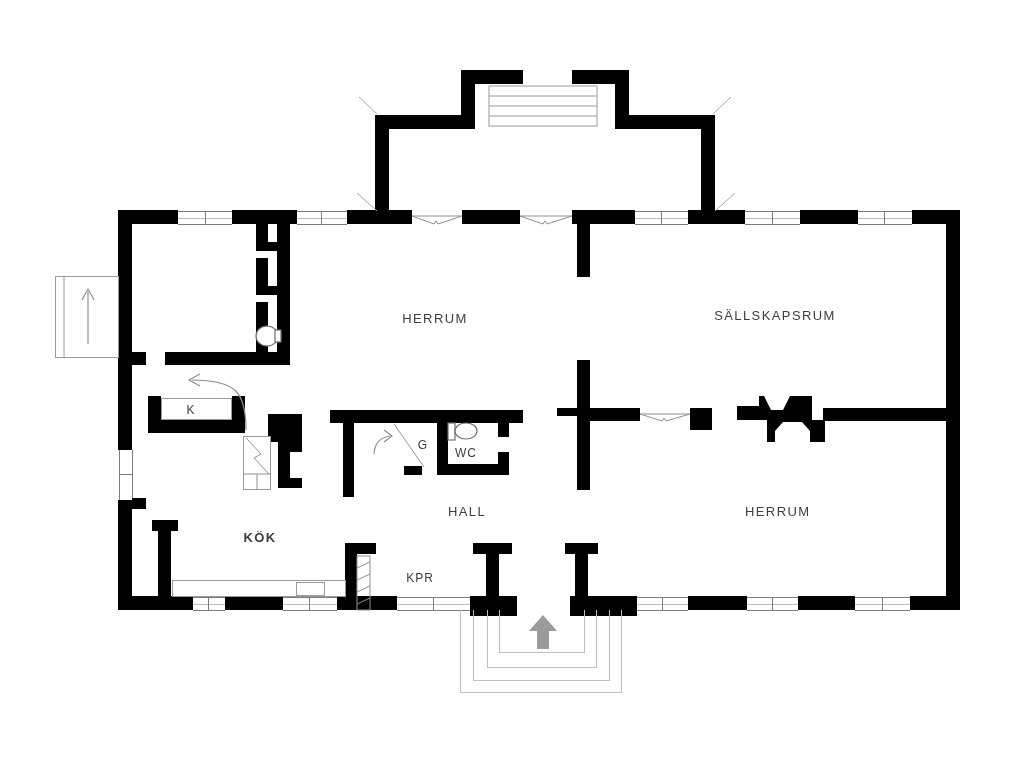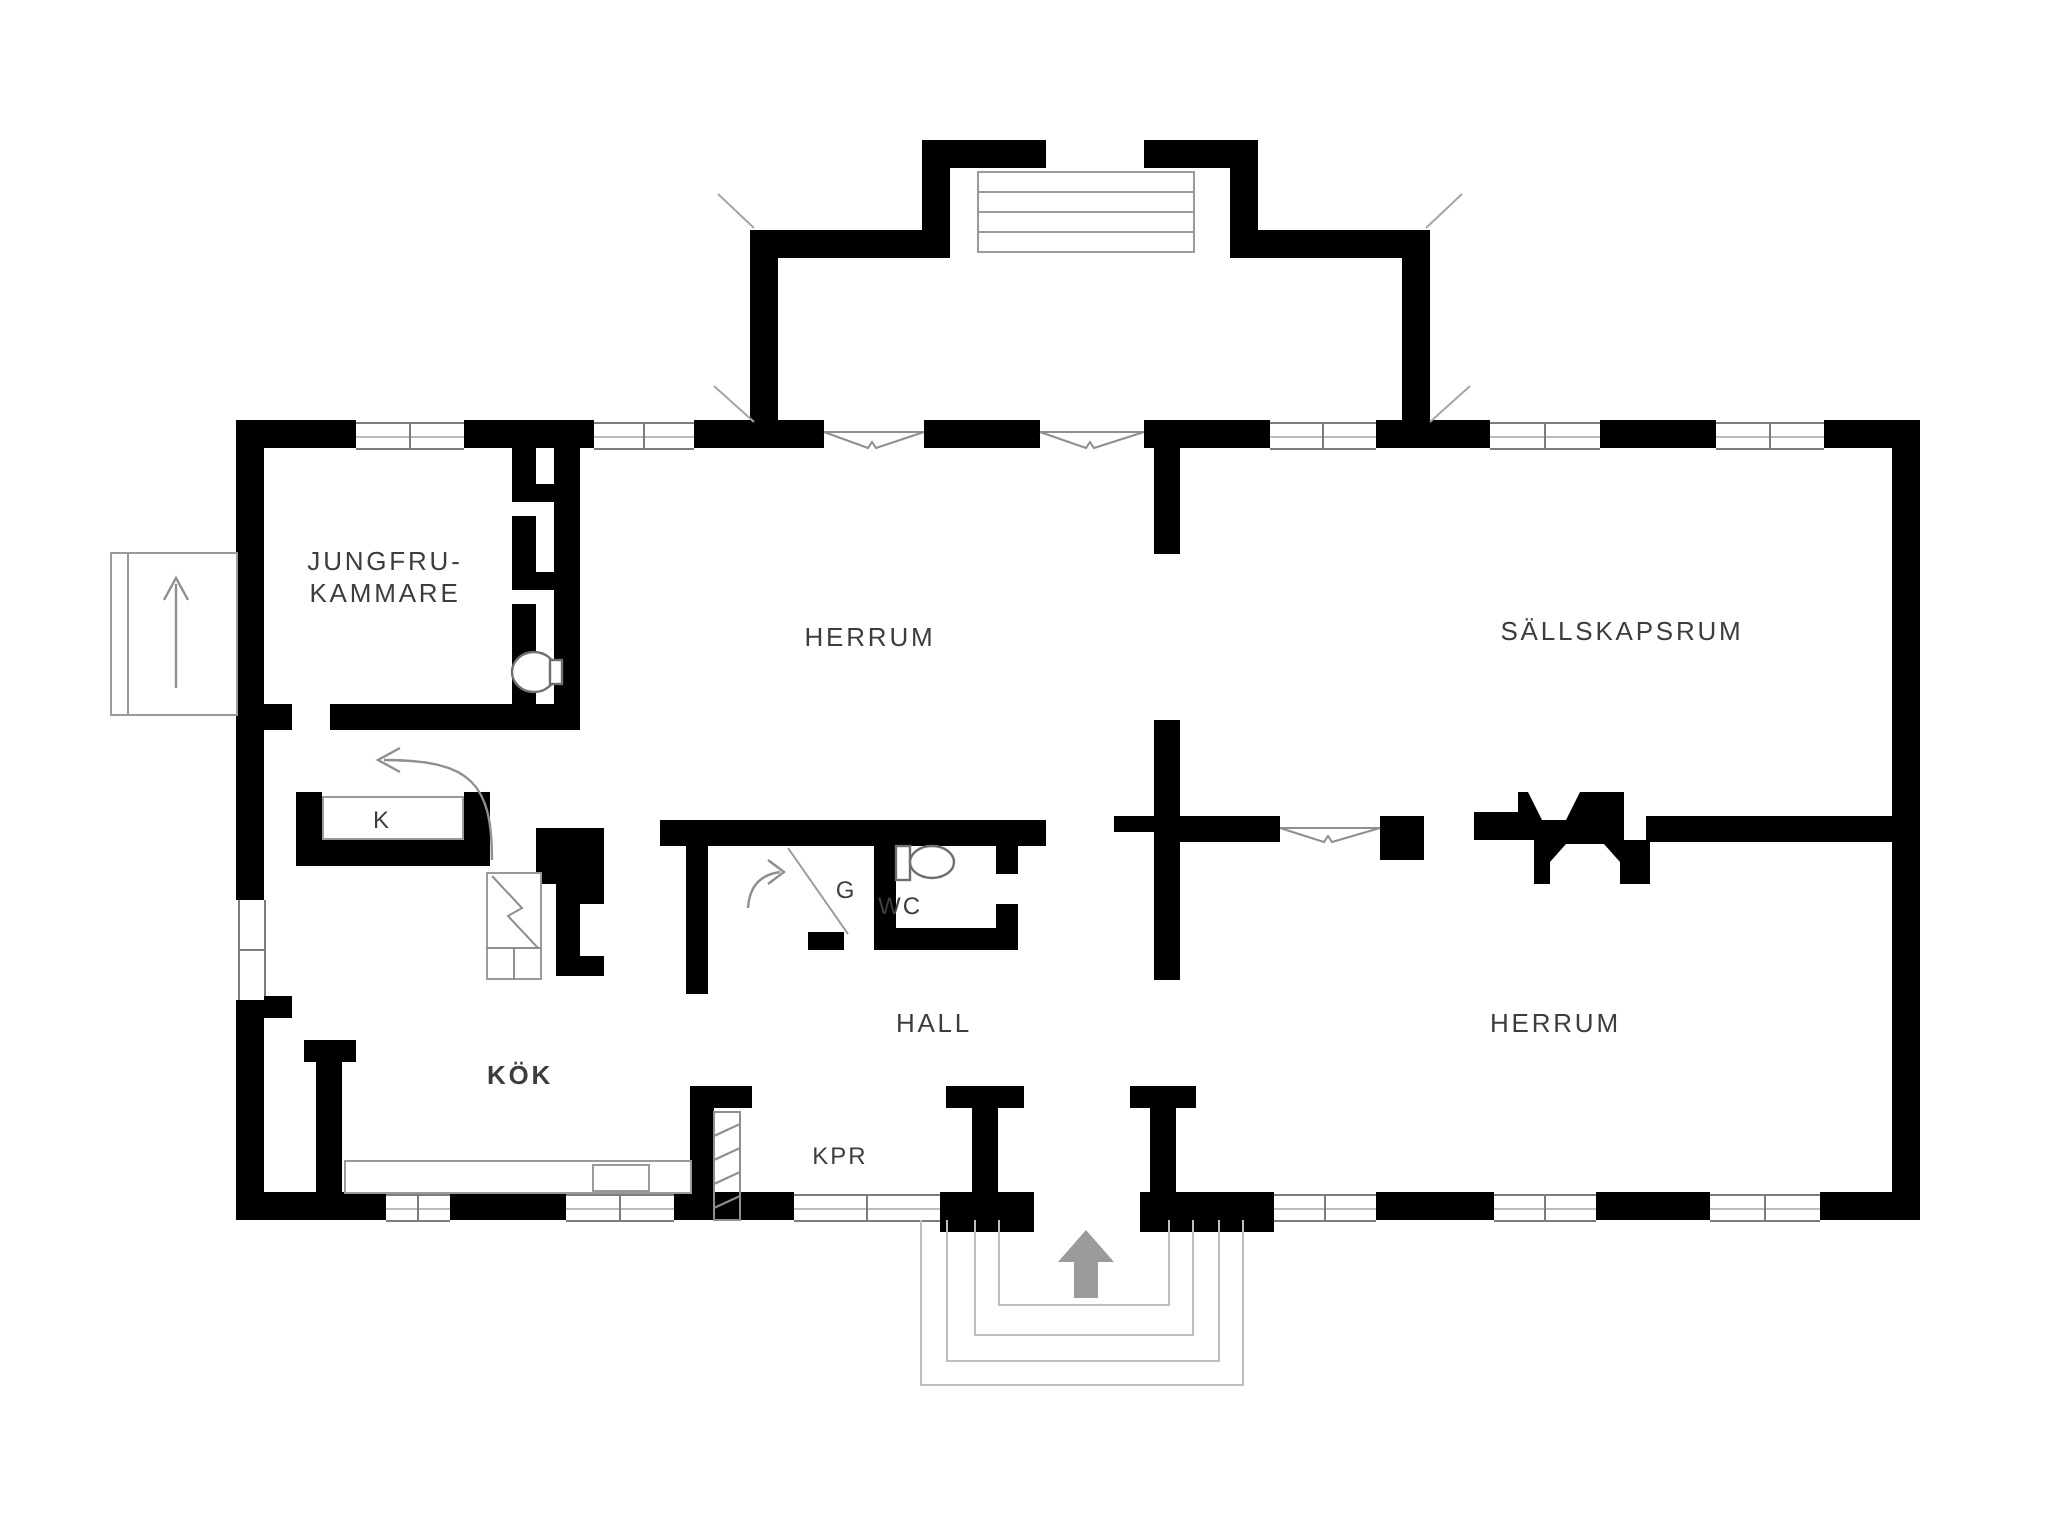--- a/index.html
+++ b/index.html
@@ -203,27 +203,23 @@
       <path fill="#000000" fill-rule="evenodd" d="M737,406 H759 V396 H812 V420 H825 V442 H767 V420 H737 Z
                M764,396 L790,396 L783,410 L771,410 Z
                M775,442 V431 L783,422 H802 L810,431 V442 Z"></path>
     </g>
 
     <g stroke="#9a9a9a" stroke-width="1">
       <line x1="64" y1="276" x2="64" y2="358"></line>
     </g>
   </svg>
 
-  <div class="lbl" style="left:130px;top:273px;width:125px;">
-    <div>JUNGFRU-</div>
-    <div>KAMMARE</div>
-  </div>
   <div class="lbl" style="left:385px;top:311px;width:100px;">HERRUM</div>
-  <div class="lbl" style="left:736px;top:308px;width:150px;">SÄLLSKAPSRUM</div>
+  <div class="lbl" style="left:700px;top:308px;width:150px;">SÄLLSKAPSRUM</div>
   <div class="lbl" style="left:235px;top:530px;width:50px;font-weight:bold;">KÖK</div>
   <div class="lbl" style="left:440px;top:504px;width:54px;">HALL</div>
   <div class="lbl" style="left:745px;top:504px;width:64px;">HERRUM</div>
-  <div class="lbl small" style="left:436px;top:445px;width:28px;">WC</div>
+  <div class="lbl small" style="left:452px;top:445px;width:28px;">WC</div>
   <div class="lbl small" style="left:398px;top:570px;width:44px;">KPR</div>
   <div class="lbl small" style="left:180px;top:402px;width:22px;">K</div>
   <div class="lbl small" style="left:414px;top:437px;width:18px;">G</div>
 
 </div>
 
 </body></html>

